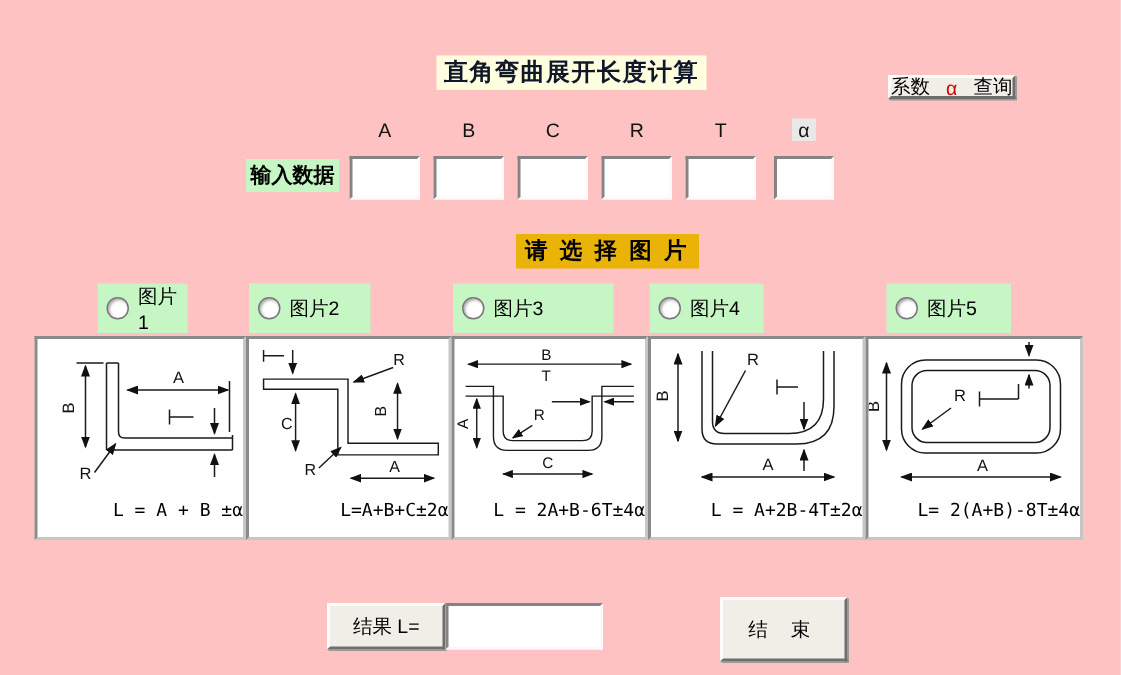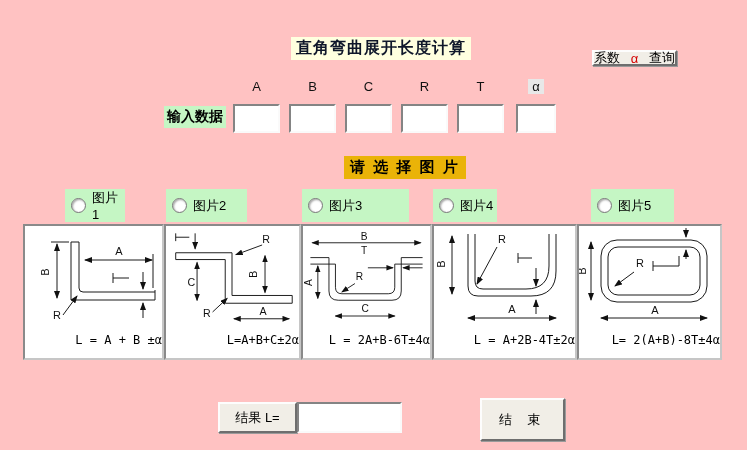--- a/index.html
+++ b/index.html
@@ -95,21 +95,21 @@
     <span class="radio-text">图片1</span>
   </div>
   <div class="abs radio-panel" style="left:166px;width:81px;">
     <span class="radio-circle"></span>
     <span class="radio-text">图片2</span>
   </div>
   <div class="abs radio-panel" style="left:302px;width:107px;">
     <span class="radio-circle"></span>
     <span class="radio-text">图片3</span>
   </div>
-  <div class="abs radio-panel" style="left:433px;width:64px;">
+  <div class="abs radio-panel" style="left:433px;width:76px;">
     <span class="radio-circle"></span>
     <span class="radio-text">图片4</span>
   </div>
   <div class="abs radio-panel" style="left:591px;width:83px;">
     <span class="radio-circle"></span>
     <span class="radio-text">图片5</span>
   </div>
 
   <div class="abs pic-frame" style="left:23px;width:141px;">
     <svg width="100%" height="104" viewBox="0 0 137 104">

